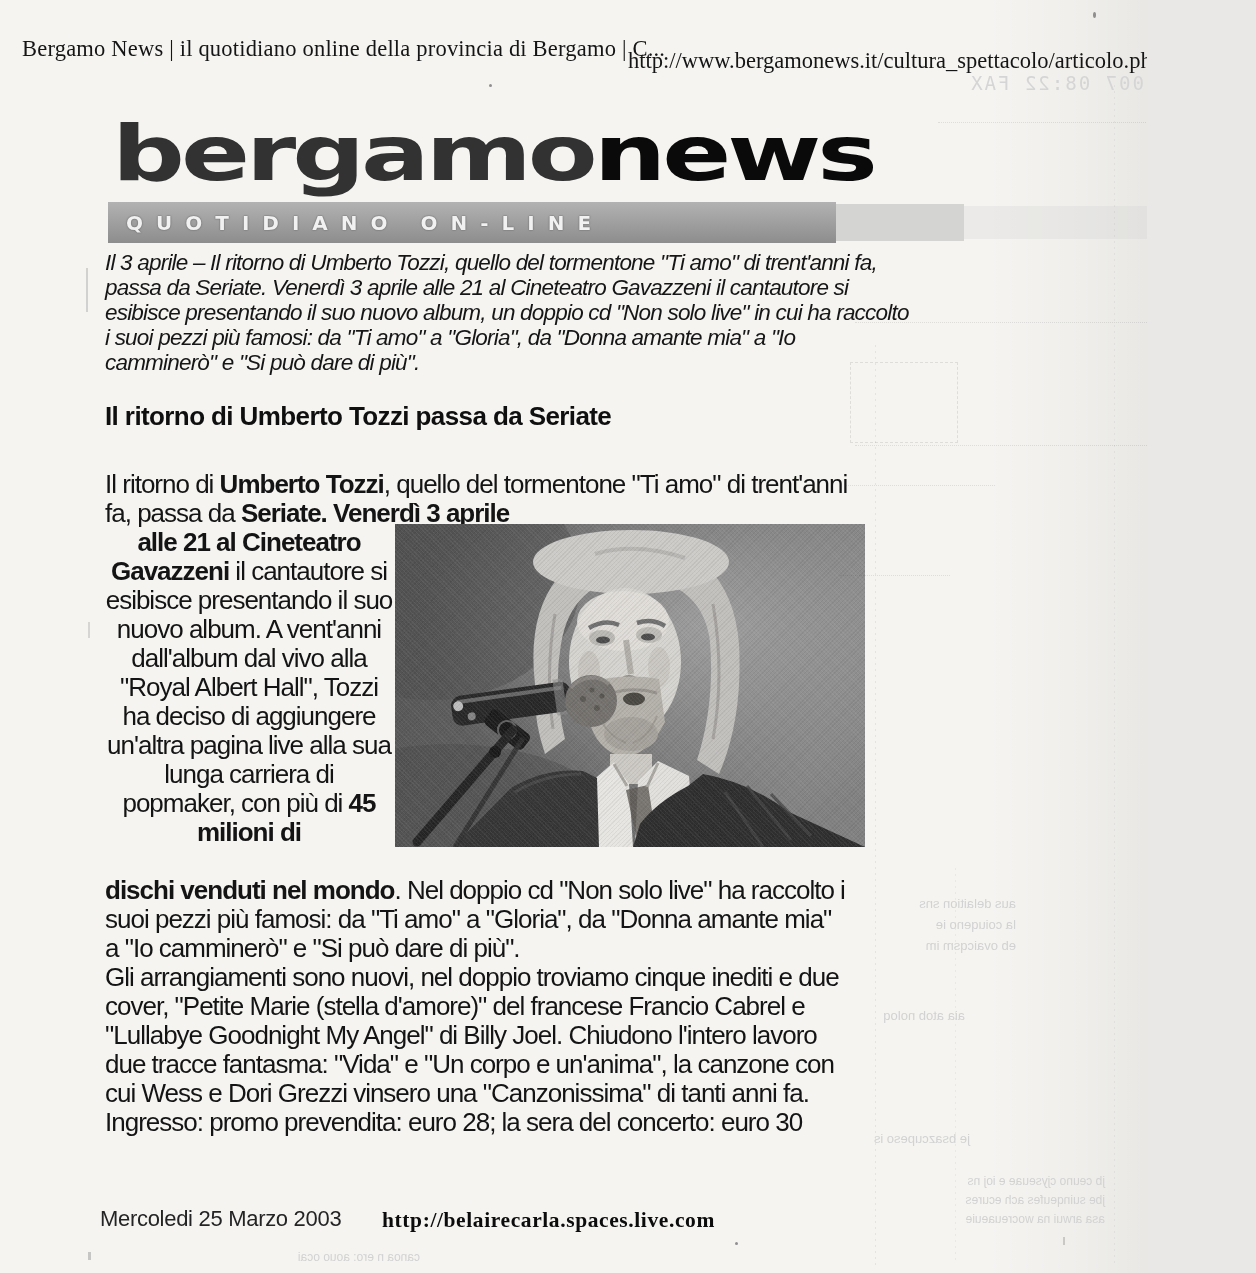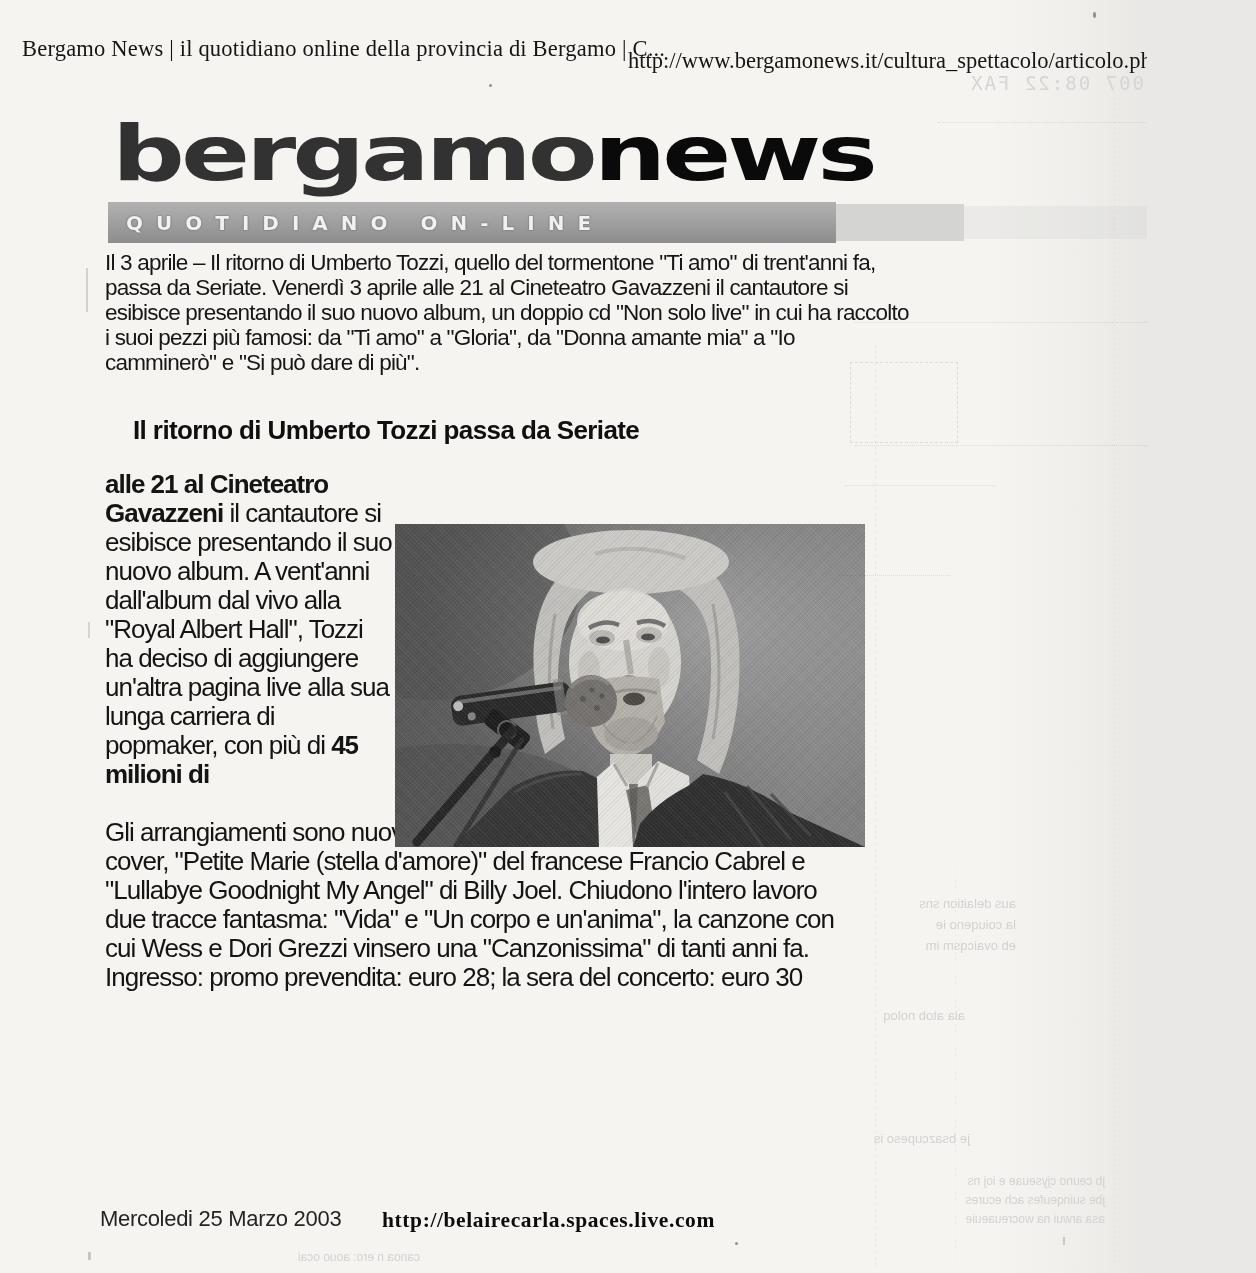--- a/index.html
+++ b/index.html
@@ -14,26 +14,26 @@
   .b-title { position:absolute; top:36px; left:22px; font-family:"Liberation Serif", serif; font-size:22.5px; color:#151515; letter-spacing:.2px; white-space:nowrap; }
   .b-url   { position:absolute; top:48px; left:628px; font-family:"Liberation Serif", serif; font-size:22.5px; color:#151515; white-space:nowrap; }
   
   .logo { position:absolute; left:112px; top:116px; font-family:"DejaVu Sans", sans-serif; font-weight:800; font-size:76px; line-height:1; letter-spacing:-3px; transform:scaleX(1.34); transform-origin:left top; white-space:nowrap; }
   .logo-b { color:#323232; } .logo-n { color:#0a0a0a; }
   .tagline { position:absolute; left:108px; top:202px; width:728px; height:41px; background:linear-gradient(180deg,#b2b2b2,#8d8d8d); display:flex; align-items:center; padding-left:18px; }
   .tagline span { font-family:"DejaVu Sans", sans-serif; font-weight:700; font-size:20px; letter-spacing:13px; color:#f1f1f1; text-shadow:0 0 2px #6e6e6e, 0 0 1px #585858; white-space:nowrap; }
   .tag-ext  { position:absolute; left:836px; top:204px; width:128px; height:37px; background:#c7c7c7; opacity:.72; }
   .tag-ext2 { position:absolute; left:964px; top:206px; width:222px; height:33px; background:#d2d2d2; opacity:.28; }
   
-  .intro { position:absolute; left:105px; top:250px; width:805px; font-size:22.5px; line-height:25px; letter-spacing:-.8px; color:#161616; }
-  .headline { position:absolute; left:105px; top:415px; font-size:26px; font-weight:700; letter-spacing:-.6px; color:#0f0f0f;margin-left:28px; }
+  .intro { position:absolute; left:105px; top:250px; width:805px; font-size:22.5px; line-height:25px; letter-spacing:-.8px; color:#161616;font-style:italic; }
+  .headline { position:absolute; left:105px; top:401px; font-size:26px; font-weight:700; letter-spacing:-.6px; color:#0f0f0f; }
   
   .body { position:absolute; left:105px; top:470px; width:745px; font-size:26px; line-height:29px; letter-spacing:-1px; color:#141414; }
   .body p { margin:0; }
-  .blockB { width:288px; min-height:348px; }
+  .blockB { width:288px; min-height:348px;text-align:center; }
   .photo { position:absolute; left:290px; top:54px; width:470px; height:323px; }
   .photo svg { display:block; width:100%; height:100%; }
   .photo::after { content:""; position:absolute; inset:0;
     background: repeating-linear-gradient(45deg, rgba(255,255,255,.05) 0 1px, transparent 1px 3px),
                 repeating-linear-gradient(-45deg, rgba(0,0,0,.06) 0 1px, transparent 1px 3px); }
   
   .f-date { position:absolute; left:100px; top:1206px; font-size:22px; color:#242424; letter-spacing:-.3px; }
   .f-url  { position:absolute; left:337px; top:1208px; font-family:"Liberation Serif", serif; font-weight:700; font-size:21.5px; letter-spacing:.6px; color:#0c0c0c;margin-left:45px; }
   
   .ghost { position:absolute; color:#cfcfcf; filter:blur(.6px); pointer-events:none; }
@@ -144,21 +144,23 @@
           <rect x="88" y="196" width="48" height="19" rx="5" fill="#101010"></rect>
           <circle cx="112" cy="206" r="9" fill="#0c0c0c" stroke="#5a5a5a" stroke-width="2"></circle>
         </g>
         <path d="M118,206 L22,318" stroke="#1a1a1a" stroke-width="9" stroke-linecap="round"></path>
         <path d="M128,214 L60,323" stroke="#262626" stroke-width="5" opacity="0.85"></path>
         <circle cx="100" cy="228" r="6" fill="#0e0e0e"></circle>
 
         <rect x="0" y="0" width="470" height="323" filter="url(#noiseF)" opacity="0.38"></rect>
       </svg>
     </div>
+    <p class="blockA"><span>Il ritorno di </span><b>Umberto Tozzi</b><span>, quello del tormentone "Ti amo" di trent'anni fa, passa da </span><b>Seriate. Venerdì 3 aprile</b></p>
     <p class="blockB"><b>alle 21 al Cineteatro Gavazzeni</b><span> il cantautore si esibisce presentando il suo nuovo album. A vent'anni dall'album dal vivo alla "Royal Albert Hall", Tozzi ha deciso di aggiungere un'altra pagina live alla sua lunga carriera di popmaker, con più di </span><b>45 milioni di</b></p>
+    <p class="blockC"><b>dischi venduti nel mondo</b><span>. Nel doppio cd "Non solo live" ha raccolto i suoi pezzi più famosi: da "Ti amo" a "Gloria", da "Donna amante mia" a "Io camminerò" e "Si può dare di più".</span></p>
     <p class="para2">Gli arrangiamenti sono nuovi, nel doppio troviamo cinque inediti e due cover, "Petite Marie (stella d'amore)" del francese Francio Cabrel e "Lullabye Goodnight My Angel" di Billy Joel. Chiudono l'intero lavoro due tracce fantasma: "Vida" e "Un corpo e un'anima", la canzone con cui Wess e Dori Grezzi vinsero una "Canzonissima" di tanti anni fa. Ingresso: promo prevendita: euro 28; la sera del concerto: euro 30</p>
   </div>
 
   <div class="f-date">Mercoledi 25 Marzo 2003</div>
   <div class="f-url">http://belairecarla.spaces.live.com</div>
 
   <div class="vline" style="left:1114px; top:85px; height:1180px; opacity:.35;"></div>
   <div class="vline" style="left:875px; top:345px; height:920px;"></div>
   <div class="vline" style="left:955px; top:868px; height:395px; opacity:.35;"></div>
   <div class="gbox" style="left:850px; top:362px; width:108px; height:81px;"></div>

